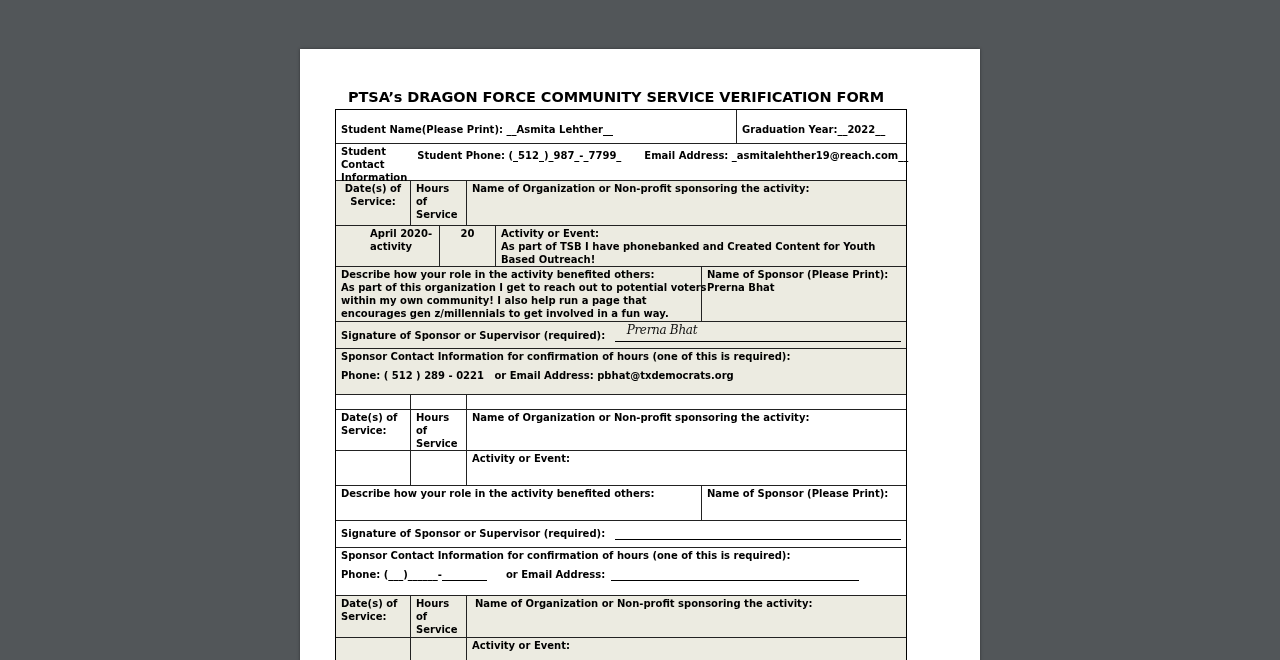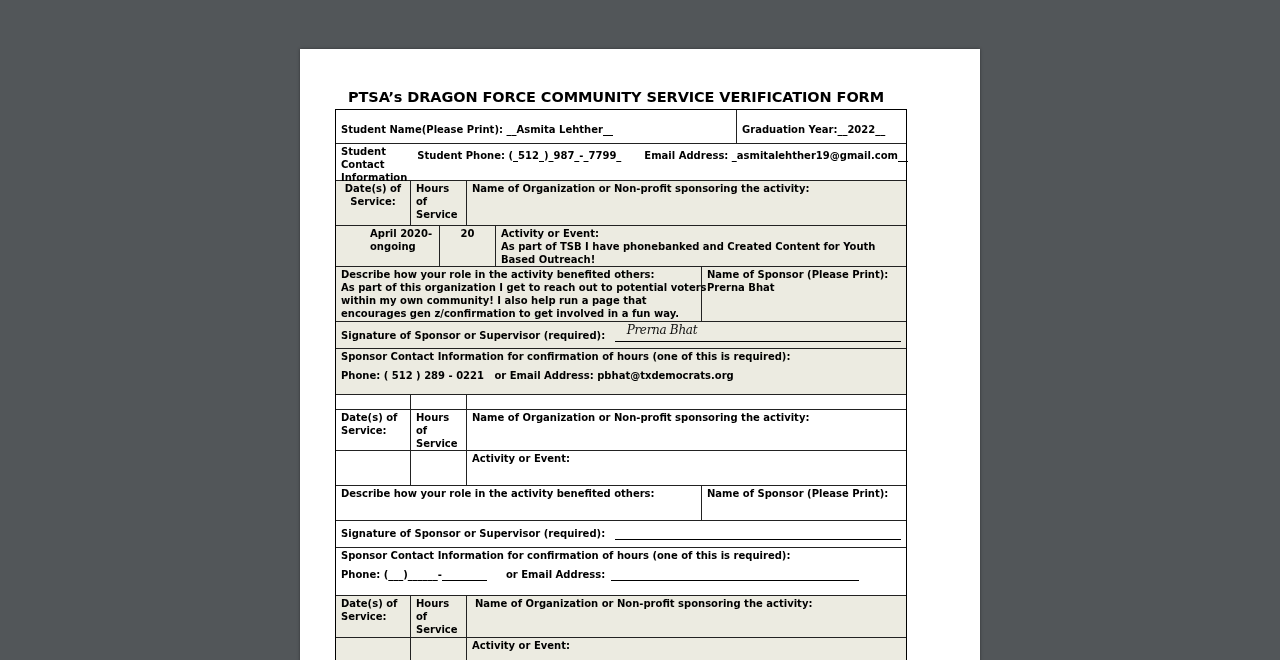--- a/index.html
+++ b/index.html
@@ -43,21 +43,21 @@
     <div class="row" style="height:34px;">
       <div class="cell vline" style="width:401px; padding-top:13px;">Student Name(Please Print): __Asmita Lehther__</div>
       <div class="cell" style="flex:1; padding-top:13px;">Graduation Year:__2022__</div>
     </div>
 
     <div class="row" style="height:37px; ">
       <div class="cell" style="padding-top:1px;">Student Contact Information</div>
       <div class="cell" style="padding-top:5px; white-space:nowrap;">
         <span>Student Phone: (_512_)_987_-_7799_</span>
         <span style="display:inline-block;width:16px;"></span>
-        <span>Email Address: _asmitalehther19@gmail.com__</span>
+        <span>Email Address: _asmitalehther19@reach.com__</span>
       </div>
     </div>
 
     <div class="row beige" style="height:45px;">
       <div class="cell vline center" style="width:75px;">
         <div>Date(s) of</div>
           <div>Service:</div>
       </div>
       <div class="cell vline" style="width:56px;">
         <div>Hours</div>
@@ -66,35 +66,35 @@
       </div>
       <div class="cell" style="flex:1;">
         <div>Name of Organization or Non-profit sponsoring the activity:</div>
         <div style="padding-left:3px;margin-top:40px;">They See Blue</div>
       </div>
     </div>
 
     <div class="row beige" style="height:41px;padding-left:29px;">
       <div class="cell vline" style="width:75px;">
         <div>April 2020-</div>
-          <div>ongoing</div>
+          <div>activity</div>
       </div>
       <div class="cell vline center" style="width:56px;">20</div>
       <div class="cell" style="flex:1;">
         <div>Activity or Event:</div>
         <div>As part of TSB I have phonebanked and Created Content for Youth Based Outreach!</div>
       </div>
     </div>
 
     <div class="row beige" style="height:55px;">
       <div class="cell vline" style="width:366px; white-space:nowrap;">
         <div>Describe how your role in the activity benefited others:</div>
         <div>As part of this organization I get to reach out to potential voters</div>
         <div>within my own community! I also help run a page that</div>
-        <div>encourages gen z/confirmation to get involved in a fun way.</div>
+        <div>encourages gen z/millennials to get involved in a fun way.</div>
       </div>
       <div class="cell" style="flex:1;">
         <div>Name of Sponsor (Please Print):</div>
         <div>Prerna Bhat</div>
       </div>
     </div>
 
     <div class="row beige" style="height:27px;">
       <div class="cell" style="flex:1; padding-top:6px; white-space:nowrap;">
         <span>Signature of Sponsor or Supervisor (required):</span>

